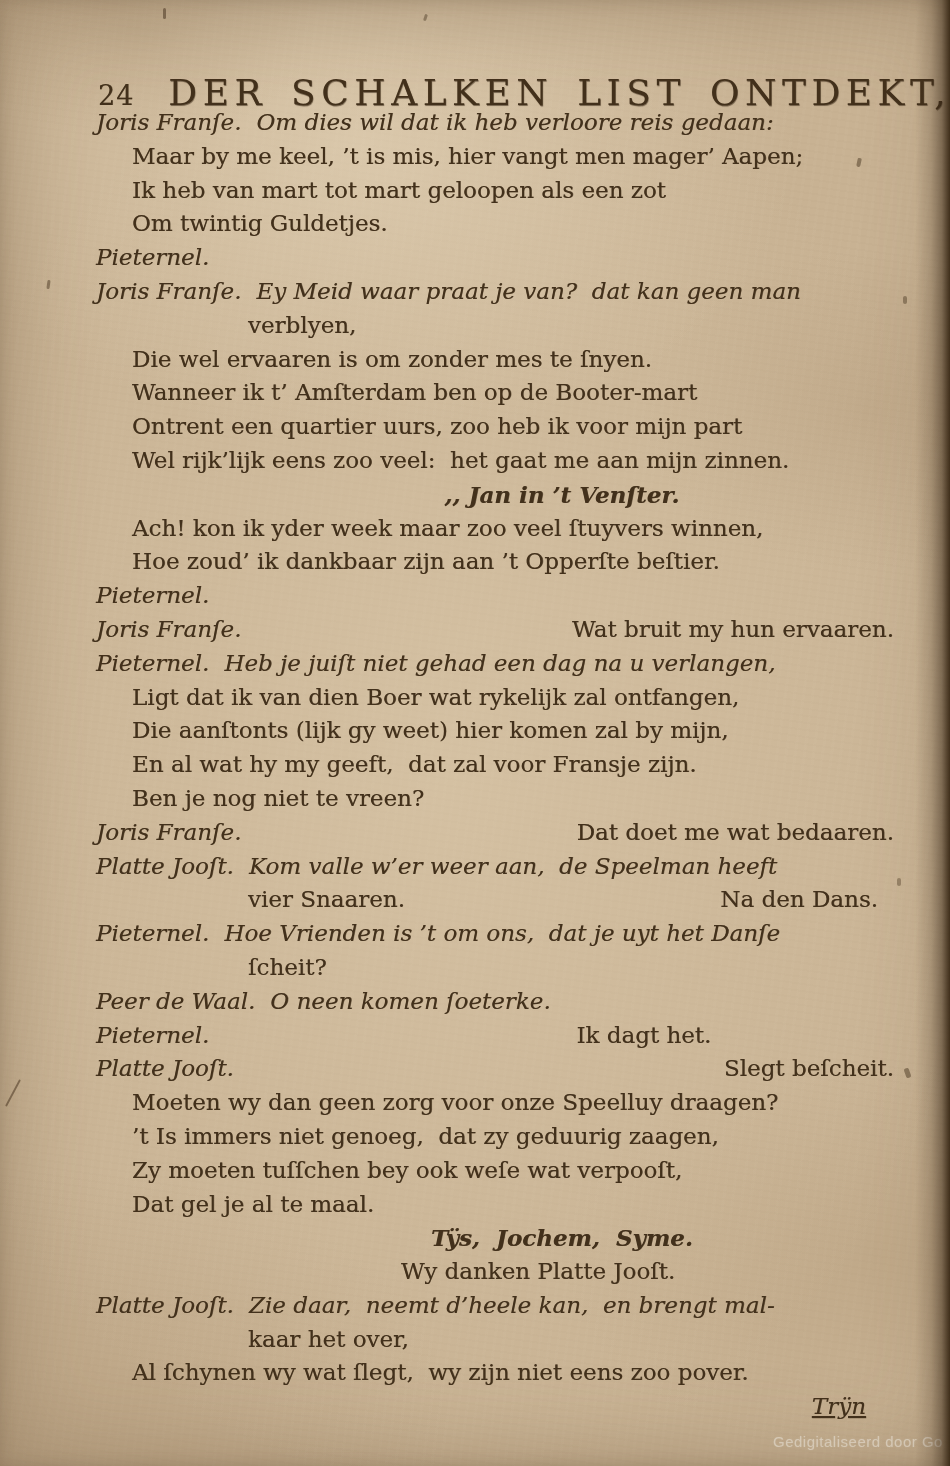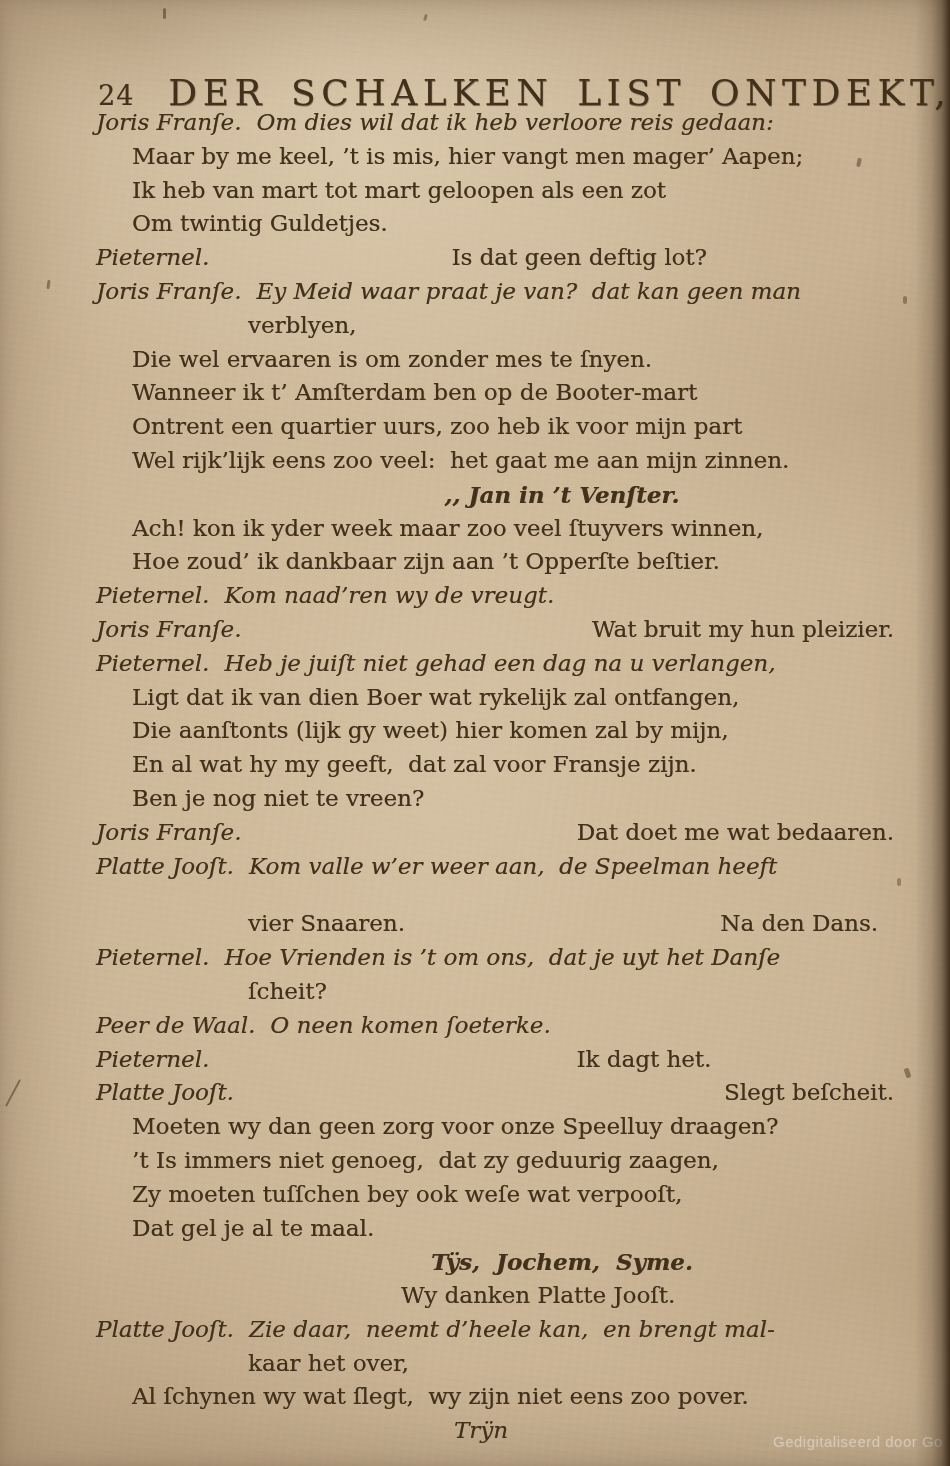--- a/index.html
+++ b/index.html
@@ -52,25 +52,25 @@
   }
   .line{
     display:flex;align-items:baseline;
     height:33.8px;line-height:33.8px;
     white-space:pre;
     text-shadow:.35px .35px .55px rgba(62,45,26,.55);
   }
   .speaker{font-style:italic;margin-right:15px;}
   .indent1{padding-left:36px;}
   .indent2{padding-left:152px;}
-  .indent2-right{padding-left:152px;padding-right:16px;margin-top:24px;}
+  .indent2-right{padding-left:152px;padding-right:16px;}
   .indent2-right .right{}
   .mid{padding-left:305px;}
   .center-italic{justify-content:center;padding-left:120px;font-style:italic;font-weight:bold;}
-  .catchword{justify-content:center;padding-right:42px;font-style:italic;}
+  .catchword{justify-content:flex-end;padding-right:42px;font-style:italic;text-decoration:underline;}
   .right{margin-left:auto;padding-right:14px;}
   .gap{display:inline-block;height:1px;}
   .gap-l{width:227px;}
   .gap-xl{width:352px;}
   
   .speck{position:absolute;background:#4a3722;border-radius:50%;}
   .speck.s1{left:163px;top:8px;width:3px;height:11px;opacity:.55;border-radius:2px;}
   .speck.s2{left:424px;top:14px;width:3px;height:7px;opacity:.45;transform:rotate(18deg);border-radius:2px;}
   .speck.s3{left:857px;top:158px;width:4px;height:9px;opacity:.5;border-radius:2px 2px 3px 3px;transform:rotate(12deg);}
   .speck.s4{left:47px;top:280px;width:3px;height:9px;opacity:.5;border-radius:2px;transform:rotate(8deg);}
@@ -95,32 +95,32 @@
   <div class="header">
     <span class="pagenum">24</span>
     <span class="title">DER SCHALKEN LIST ONTDEKT,</span>
   </div>
 
   <div id="text-block">
       <div class="line speaker"><span class="speaker">Joris Franſe.</span><span class="t">Om dies wil dat ik heb verloore reis gedaan:</span></div>
       <div class="line indent1"><span class="t">Maar by me keel, ’t is mis, hier vangt men mager’ Aapen;</span></div>
       <div class="line indent1"><span class="t">Ik heb van mart tot mart geloopen als een zot</span></div>
       <div class="line indent1"><span class="t">Om twintig Guldetjes.</span></div>
-      <div class="line speaker-gap"><span class="speaker">Pieternel.</span><span class="gap gap-l"></span><span class="t">Is dat geen deftig lot?</span></div>
+      <div class="line speaker-gap"><span class="speaker">Pieternel.</span><span class="gap gap-l"></span></div>
       <div class="line speaker"><span class="speaker">Joris Franſe.</span><span class="t">Ey Meid waar praat je van?  dat kan geen man</span></div>
       <div class="line indent2"><span class="t">verblyen,</span></div>
       <div class="line indent1"><span class="t">Die wel ervaaren is om zonder mes te ſnyen.</span></div>
       <div class="line indent1"><span class="t">Wanneer ik t’ Amſterdam ben op de Booter-mart</span></div>
       <div class="line indent1"><span class="t">Ontrent een quartier uurs, zoo heb ik voor mijn part</span></div>
       <div class="line indent1"><span class="t">Wel rijk’lijk eens zoo veel:  het gaat me aan mijn zinnen.</span></div>
       <div class="line center-italic"><span class="t">,, Jan in ’t Venſter.</span></div>
       <div class="line indent1"><span class="t">Ach! kon ik yder week maar zoo veel ſtuyvers winnen,</span></div>
       <div class="line indent1"><span class="t">Hoe zoud’ ik dankbaar zijn aan ’t Opperſte beſtier.</span></div>
-      <div class="line speaker"><span class="speaker">Pieternel.</span><span class="t">Kom naad’ren wy de vreugt.</span></div>
-      <div class="line speaker-right"><span class="speaker">Joris Franſe.</span><span class="right">Wat bruit my hun pleizier.</span></div>
+      <div class="line speaker"><span class="speaker">Pieternel.</span></div>
+      <div class="line speaker-right"><span class="speaker">Joris Franſe.</span><span class="right">Wat bruit my hun ervaaren.</span></div>
       <div class="line speaker"><span class="speaker">Pieternel.</span><span class="t">Heb je juiſt niet gehad een dag na u verlangen,</span></div>
       <div class="line indent1"><span class="t">Ligt dat ik van dien Boer wat rykelijk zal ontfangen,</span></div>
       <div class="line indent1"><span class="t">Die aanſtonts (lijk gy weet) hier komen zal by mijn,</span></div>
       <div class="line indent1"><span class="t">En al wat hy my geeft,  dat zal voor Fransje zijn.</span></div>
       <div class="line indent1"><span class="t">Ben je nog niet te vreen?</span></div>
       <div class="line speaker-right"><span class="speaker">Joris Franſe.</span><span class="right">Dat doet me wat bedaaren.</span></div>
       <div class="line speaker"><span class="speaker">Platte Jooſt.</span><span class="t">Kom valle w’er weer aan,  de Speelman heeft</span></div>
       <div class="line indent2-right"><span class="t">vier Snaaren.</span><span class="right">Na den Dans.</span></div>
       <div class="line speaker"><span class="speaker">Pieternel.</span><span class="t">Hoe Vrienden is ’t om ons,  dat je uyt het Danſe</span></div>
       <div class="line indent2"><span class="t">ſcheit?</span></div>

